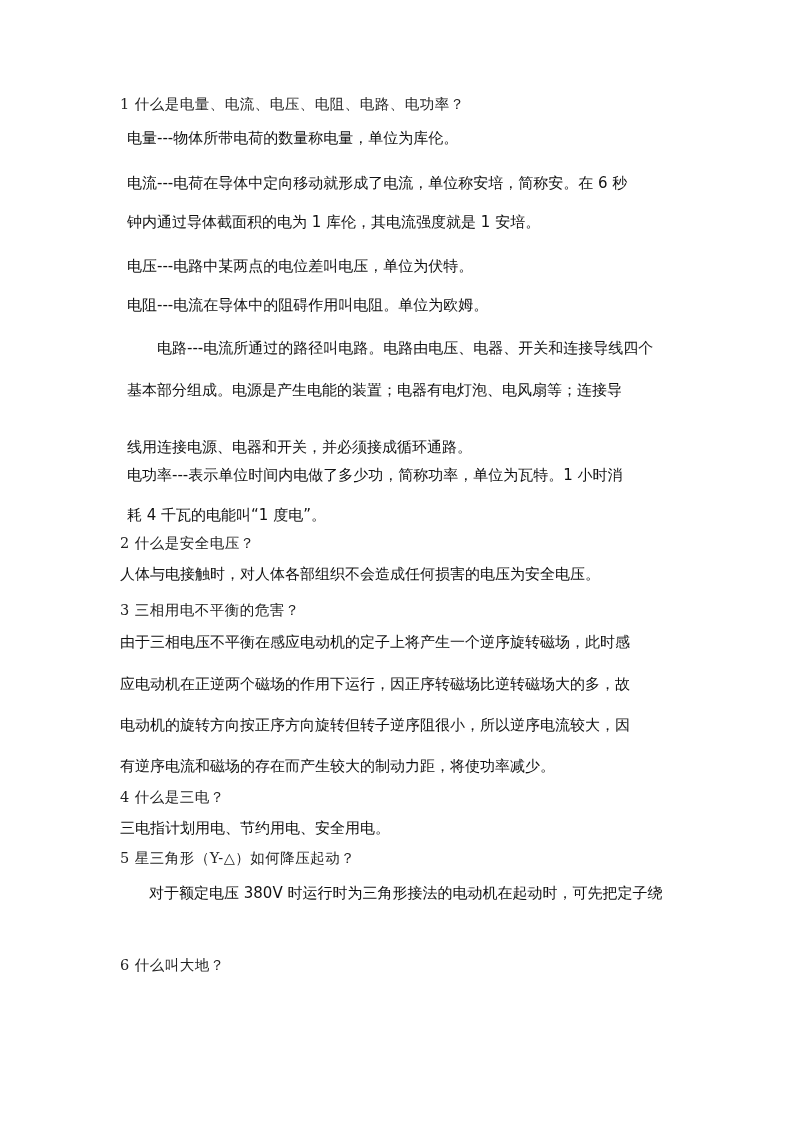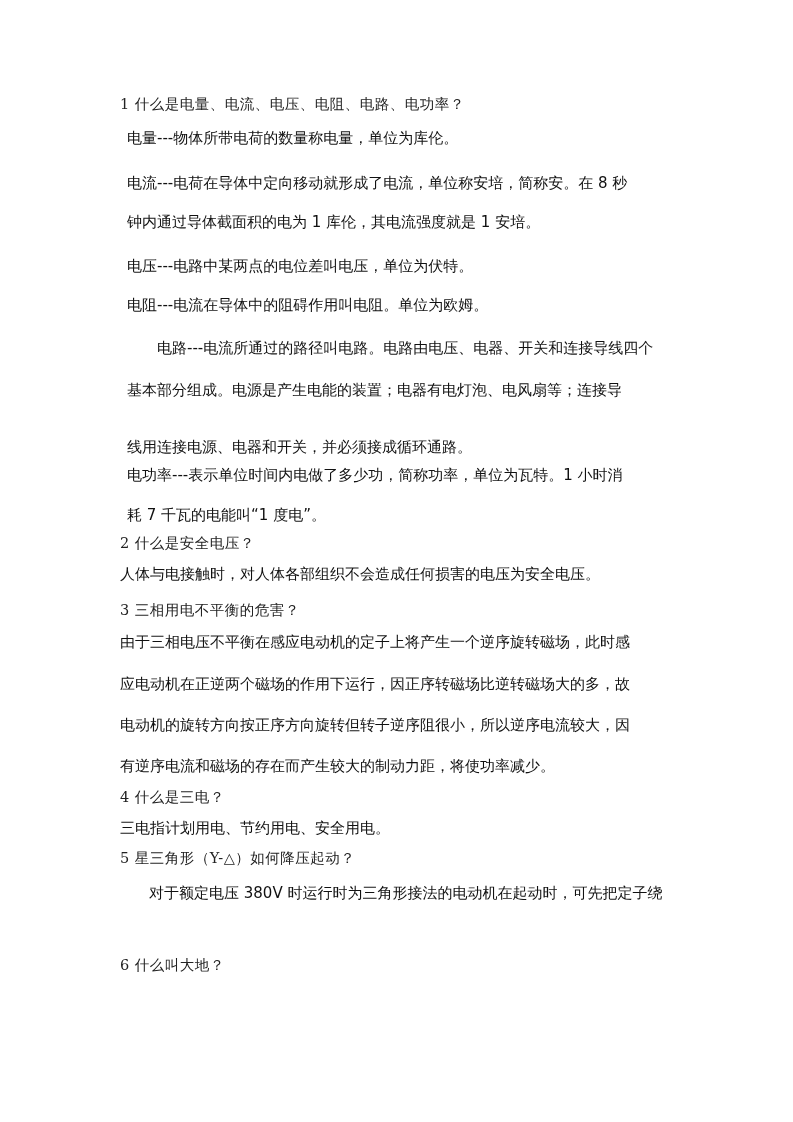--- a/index.html
+++ b/index.html
@@ -43,29 +43,29 @@
       left: 127px;
     }
   </style>
 </head>
 <body>
 
 <div class="page">
 
   <div class="line heading" style="top:94px;">1 什么是电量、电流、电压、电阻、电路、电功率？</div>
   <div class="line body-text indent" style="top:128px;">电量---物体所带电荷的数量称电量，单位为库伦。</div>
-  <div class="line body-text indent" style="top:173px;">电流---电荷在导体中定向移动就形成了电流，单位称安培，简称安。在 8 秒</div>
+  <div class="line body-text indent" style="top:173px;">电流---电荷在导体中定向移动就形成了电流，单位称安培，简称安。在 6 秒</div>
   <div class="line body-text indent" style="top:212px;">钟内通过导体截面积的电为 1 库伦，其电流强度就是 1 安培。</div>
   <div class="line body-text indent" style="top:256px;">电压---电路中某两点的电位差叫电压，单位为伏特。</div>
   <div class="line body-text indent" style="top:295px;">电阻---电流在导体中的阻碍作用叫电阻。单位为欧姆。</div>
   <div class="line body-text indent" style="top:338px;margin-left:30px;">电路---电流所通过的路径叫电路。电路由电压、电器、开关和连接导线四个</div>
   <div class="line body-text indent" style="top:380px;">基本部分组成。电源是产生电能的装置；电器有电灯泡、电风扇等；连接导</div>
   <div class="line body-text indent" style="top:421px;margin-top:16px;">线用连接电源、电器和开关，并必须接成循环通路。</div>
   <div class="line body-text indent" style="top:465px;">电功率---表示单位时间内电做了多少功，简称功率，单位为瓦特。1 小时消</div>
-  <div class="line body-text indent" style="top:505px;">耗 7 千瓦的电能叫“1 度电”。</div>
+  <div class="line body-text indent" style="top:505px;">耗 4 千瓦的电能叫“1 度电”。</div>
 
   <div class="line heading" style="top:533px;">2 什么是安全电压？</div>
   <div class="line body-text" style="top:564px;">人体与电接触时，对人体各部组织不会造成任何损害的电压为安全电压。</div>
 
   <div class="line heading" style="top:594px;margin-top:6px;">3 三相用电不平衡的危害？</div>
   <div class="line body-text" style="top:632px;">由于三相电压不平衡在感应电动机的定子上将产生一个逆序旋转磁场，此时感</div>
   <div class="line body-text" style="top:674px;">应电动机在正逆两个磁场的作用下运行，因正序转磁场比逆转磁场大的多，故</div>
   <div class="line body-text" style="top:715px;">电动机的旋转方向按正序方向旋转但转子逆序阻很小，所以逆序电流较大，因</div>
   <div class="line body-text" style="top:756px;">有逆序电流和磁场的存在而产生较大的制动力距，将使功率减少。</div>
 

